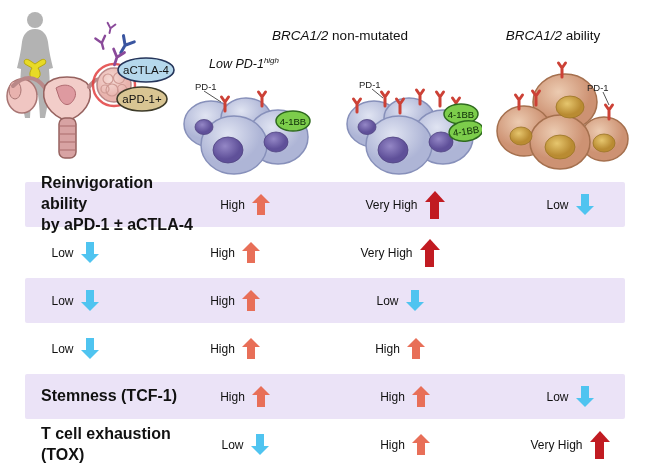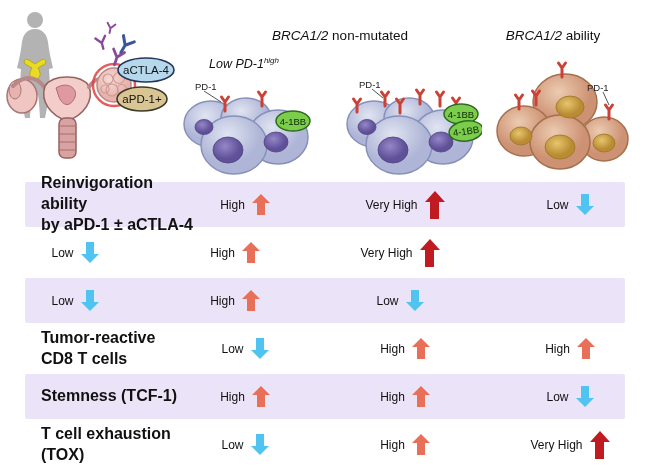--- a/index.html
+++ b/index.html
@@ -322,22 +322,20 @@
       <div class="cell-val c3">
         <span>Low</span>
         <span class="arrow dir-down level-low" style="color: rgb(79, 196, 240);">
             <span class="head"></span>
             <span class="stem"></span>
           </span>
       </div>
     </div>
 
     <div class="row">
-      <div class="cell-label">Tumor-reactive
-CD8 T cells</div>
       <div class="cell-val c1">
         <span>Low</span>
         <span class="arrow dir-down level-low" style="color: rgb(79, 196, 240);">
             <span class="head"></span>
             <span class="stem"></span>
           </span>
       </div>
       <div class="cell-val c2">
         <span>High</span>
         <span class="arrow dir-up level-high" style="color: rgb(232, 111, 88);">

